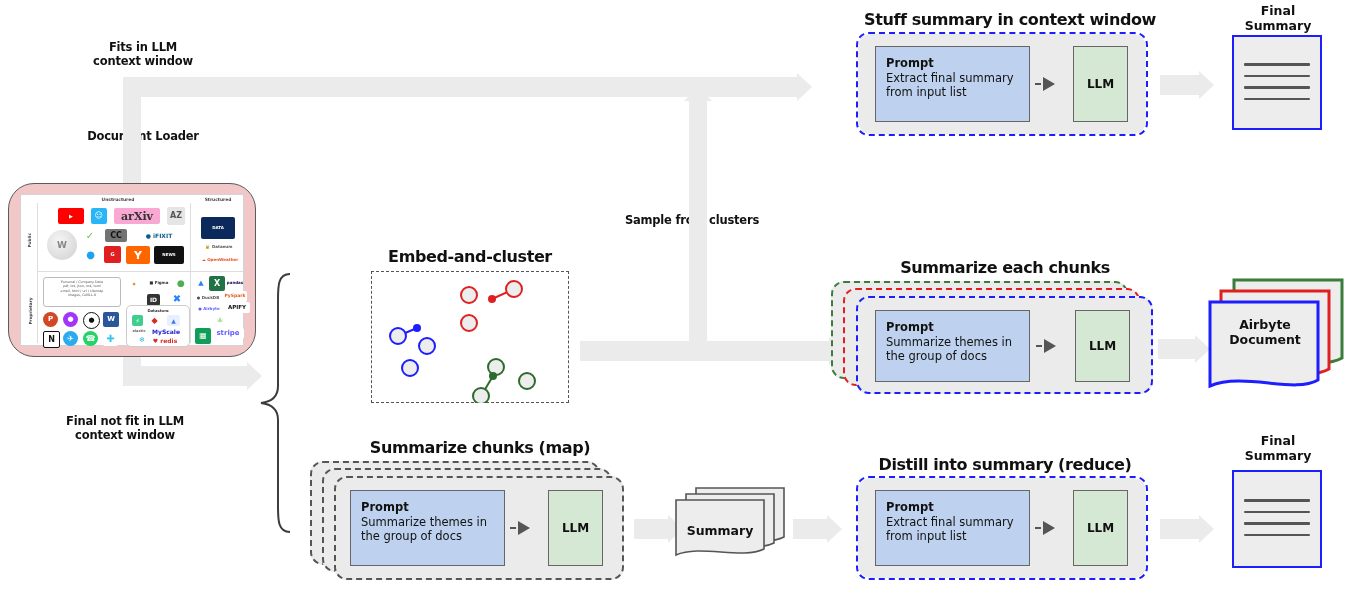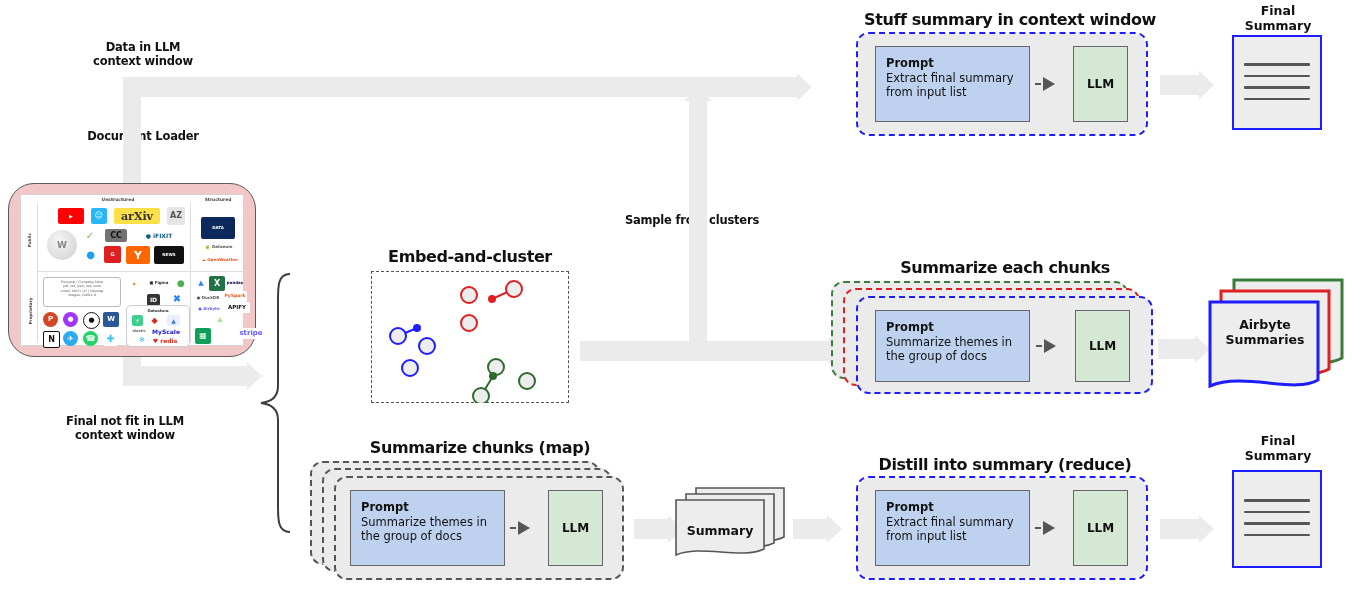--- a/index.html
+++ b/index.html
@@ -50,21 +50,21 @@
   .dstore{position:absolute;background:#fff;border:0.8px solid #ccc;border-radius:5px;}
   .dstore-t{font-size:3.8px;text-align:center;color:#333;font-weight:bold;padding-top:2px;}
 
   
   .scat{position:absolute;border:1.6px dashed #555;box-sizing:border-box;background:#fff;}
 </style>
 </head>
 <body>
 
 <div class="abs lbl" style="left:63px;top:40px;width:160px;">
-  <span>Data in LLM</span><br>
+  <span>Fits in LLM</span><br>
   <span>context window</span>
 </div>
 
 <div class="abs lbl" style="left:58px;top:129px;width:170px;">
   <span>Document Loader</span>
 </div>
 
 <div class="abs lbl" style="left:30px;top:414px;width:190px;">
   <span>Final not fit in LLM</span><br>
   <span>context window</span>
@@ -107,21 +107,21 @@
 
     <div class="sidelbl" style="left:-4px;top:38px;width:24px;">Public</div>
     <div class="sidelbl" style="left:-8px;top:110px;width:34px;">Proprietary</div>
 
     <div class="abs" style="left:169px;top:8px;width:1px;height:140px;background:#ddd;"></div>
     <div class="abs" style="left:16px;top:76px;width:206px;height:1px;background:#ddd;"></div>
     <div class="abs" style="left:16px;top:8px;width:1px;height:140px;background:#ddd;"></div>
 
     <div class="logo" style="left:37px;top:13px;width:26px;height:16px;background:#ff0000;">▶</div>
     <div class="logo" style="left:70px;top:13px;width:16px;height:16px;background:#29b6f6;font-size:8px;">☺</div>
-    <div class="logo" style="left:93px;top:13px;width:46px;height:16px;background:#fde047;color:#333;font-size:11px;font-family:'DejaVu Serif',serif;">arXiv</div>
+    <div class="logo" style="left:93px;top:13px;width:46px;height:16px;background:#f9a8d4;color:#333;font-size:11px;font-family:'DejaVu Serif',serif;">arXiv</div>
     <div class="logo" style="left:146px;top:12px;width:18px;height:18px;background:#e5e5e5;color:#555;font-size:8px;">AZ</div>
 
     <div class="logo" style="left:26px;top:35px;width:30px;height:30px;border-radius:50%;background:radial-gradient(circle at 40% 35%,#f5f5f5,#cfcfcf);color:#888;font-size:9px;">W</div>
     <div class="logo" style="left:62px;top:34px;width:14px;height:14px;background:#fff;color:#6abf4b;font-size:10px;">✓</div>
     <div class="logo" style="left:84px;top:34px;width:22px;height:13px;background:#737373;color:#111;font-size:8px;">CC</div>
     <div class="logo" style="left:114px;top:34px;width:48px;height:13px;background:#fff;color:#0d5c8c;font-size:6px;">● iFIXIT</div>
 
     <div class="logo" style="left:62px;top:53px;width:15px;height:13px;background:#fff;color:#1da1f2;font-size:10px;">●</div>
     <div class="logo" style="left:83px;top:51px;width:17px;height:17px;background:#e02020;">G</div>
     <div class="logo" style="left:105px;top:51px;width:24px;height:18px;background:#ff6600;font-size:11px;">Y</div>
@@ -165,21 +165,21 @@
     </div>
 
     <div class="logo" style="left:174px;top:83px;width:12px;height:11px;background:#fff;color:#2d7ff9;font-size:7px;">▲</div>
     <div class="logo" style="left:188px;top:81px;width:16px;height:15px;background:#217346;font-size:8px;">X</div>
     <div class="logo" style="left:206px;top:83px;width:16px;height:9px;background:#fff;color:#130754;font-size:4px;">pandas</div>
     <div class="logo" style="left:174px;top:98px;width:26px;height:9px;background:#fff;color:#555;font-size:4px;">● DuckDB</div>
     <div class="logo" style="left:202px;top:96px;width:24px;height:11px;background:#fff;color:#e25a1c;font-size:4.5px;">PySpark</div>
     <div class="logo" style="left:174px;top:109px;width:28px;height:9px;background:#fff;color:#615eff;font-size:4px;">● Airbyte</div>
     <div class="logo" style="left:203px;top:107px;width:26px;height:11px;background:#fff;color:#111;font-size:5.5px;">APIFY</div>
     <div class="logo" style="left:192px;top:120px;width:14px;height:12px;background:#fff;color:#43b02a;font-size:8px;">⚛</div>
-    <div class="logo" style="left:191px;top:133px;width:32px;height:11px;background:#fff;color:#635bff;font-size:7px;padding-left:23px;">stripe</div>
+    <div class="logo" style="left:191px;top:133px;width:32px;height:11px;background:#fff;color:#635bff;font-size:7px;">stripe</div>
     <div class="logo" style="left:174px;top:133px;width:16px;height:16px;background:#0f9d58;font-size:8px;">▦</div>
   </div>
 </div>
 
 <div class="abs sect-title" style="left:845px;top:10px;width:330px;">Stuff summary in context window</div>
 <div class="pipe" style="left:858px;top:34px;width:288px;height:100px;"></div>
 <div class="dashbox" style="left:856px;top:32px;width:292px;height:104px;border:2px dashed #1d1dff;box-sizing:border-box;"></div>
 <div class="prompt" style="left:875px;top:46px;width:155px;height:76px;">
   <b>Prompt</b><br>
   <span>Extract final summary</span><br>
@@ -244,21 +244,21 @@
   <span>LLM</span>
 </div>
 
 <svg class="abs" style="left:1208px;top:276px;width:140px;height:115px;" viewBox="0 0 140 115">
   <path d="M26 4 H134 V82 C110 96, 60 74, 26 88 Z" fill="#ededed" stroke="#3a7d3a" stroke-width="3"></path>
   <path d="M13 15 H121 V93 C97 107, 47 85, 13 99 Z" fill="#ededed" stroke="#e02020" stroke-width="3"></path>
   <path d="M2 26 H110 V104 C86 118, 36 96, 2 110 Z" fill="#ededed" stroke="#1d1dff" stroke-width="3"></path>
 </svg>
 <div class="abs sm-title" style="left:1215px;top:317px;width:100px;">
   <span>Airbyte</span><br>
-  <span>Summaries</span>
+  <span>Document</span>
 </div>
 
 <div class="abs sect-title" style="left:335px;top:438px;width:290px;">Summarize chunks (map)</div>
 <div class="dashbox" style="left:310px;top:461px;width:290px;height:104px;border:2px dashed #555;box-sizing:border-box;background:#ebebeb;"></div>
 <div class="dashbox" style="left:322px;top:468px;width:290px;height:104px;border:2px dashed #555;box-sizing:border-box;background:#ebebeb;"></div>
 <div class="dashbox" style="left:334px;top:476px;width:290px;height:104px;border:2px dashed #555;box-sizing:border-box;background:#ebebeb;"></div>
 <div class="prompt" style="left:350px;top:490px;width:155px;height:76px;">
   <b>Prompt</b><br>
   <span>Summarize themes in</span><br>
   <span>the group of docs</span>

